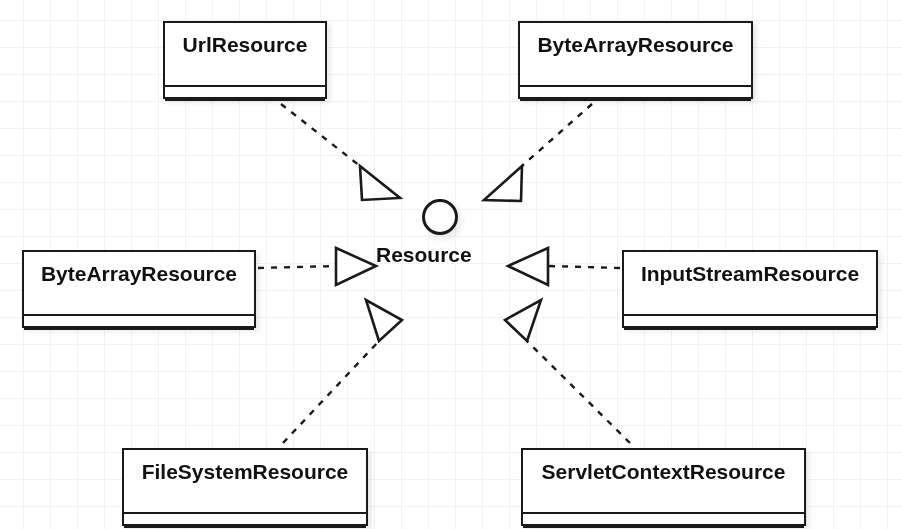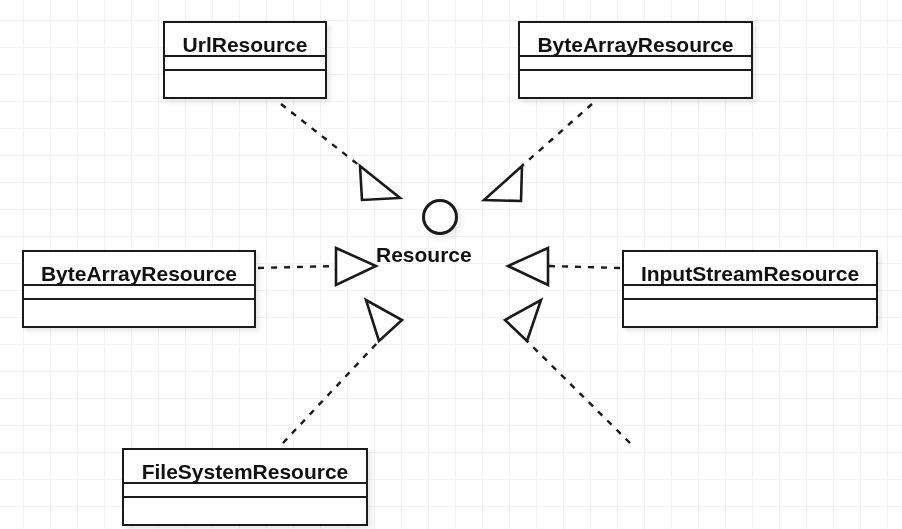--- a/index.html
+++ b/index.html
@@ -36,21 +36,21 @@
   .uml-class {
     position: absolute;
     box-sizing: border-box;
     background: #ffffff;
     border: 2px solid #1a1a1a;
     box-shadow: 3px 3px 5px rgba(0,0,0,0.10);
     z-index: 3;
   }
   .uml-title {
     box-sizing: border-box;
-    height: 34px;
+    height: 64px;
     line-height: 44px;
     text-align: center;
     font-size: 21px;
     font-weight: bold;
     color: #111111;
     border-bottom: 2px solid #1a1a1a;
     white-space: nowrap;
     overflow: hidden;
     padding: 0 6px;
   }
@@ -158,14 +158,19 @@
     <div class="uml-attrs"></div>
     <div class="uml-ops"></div>
   </div>
 
   <div class="uml-class" style="left:122px; top:448px; width:246px; height:78px;">
     <div class="uml-title">FileSystemResource</div>
     <div class="uml-attrs"></div>
     <div class="uml-ops"></div>
   </div>
 
+  <div class="uml-class" style="left:521px; top:448px; width:285px; height:78px;">
+    <div class="uml-title">ServletContextResource</div>
+    <div class="uml-attrs"></div>
+    <div class="uml-ops"></div>
+  </div>
 
 </div>
 
 </body></html>

